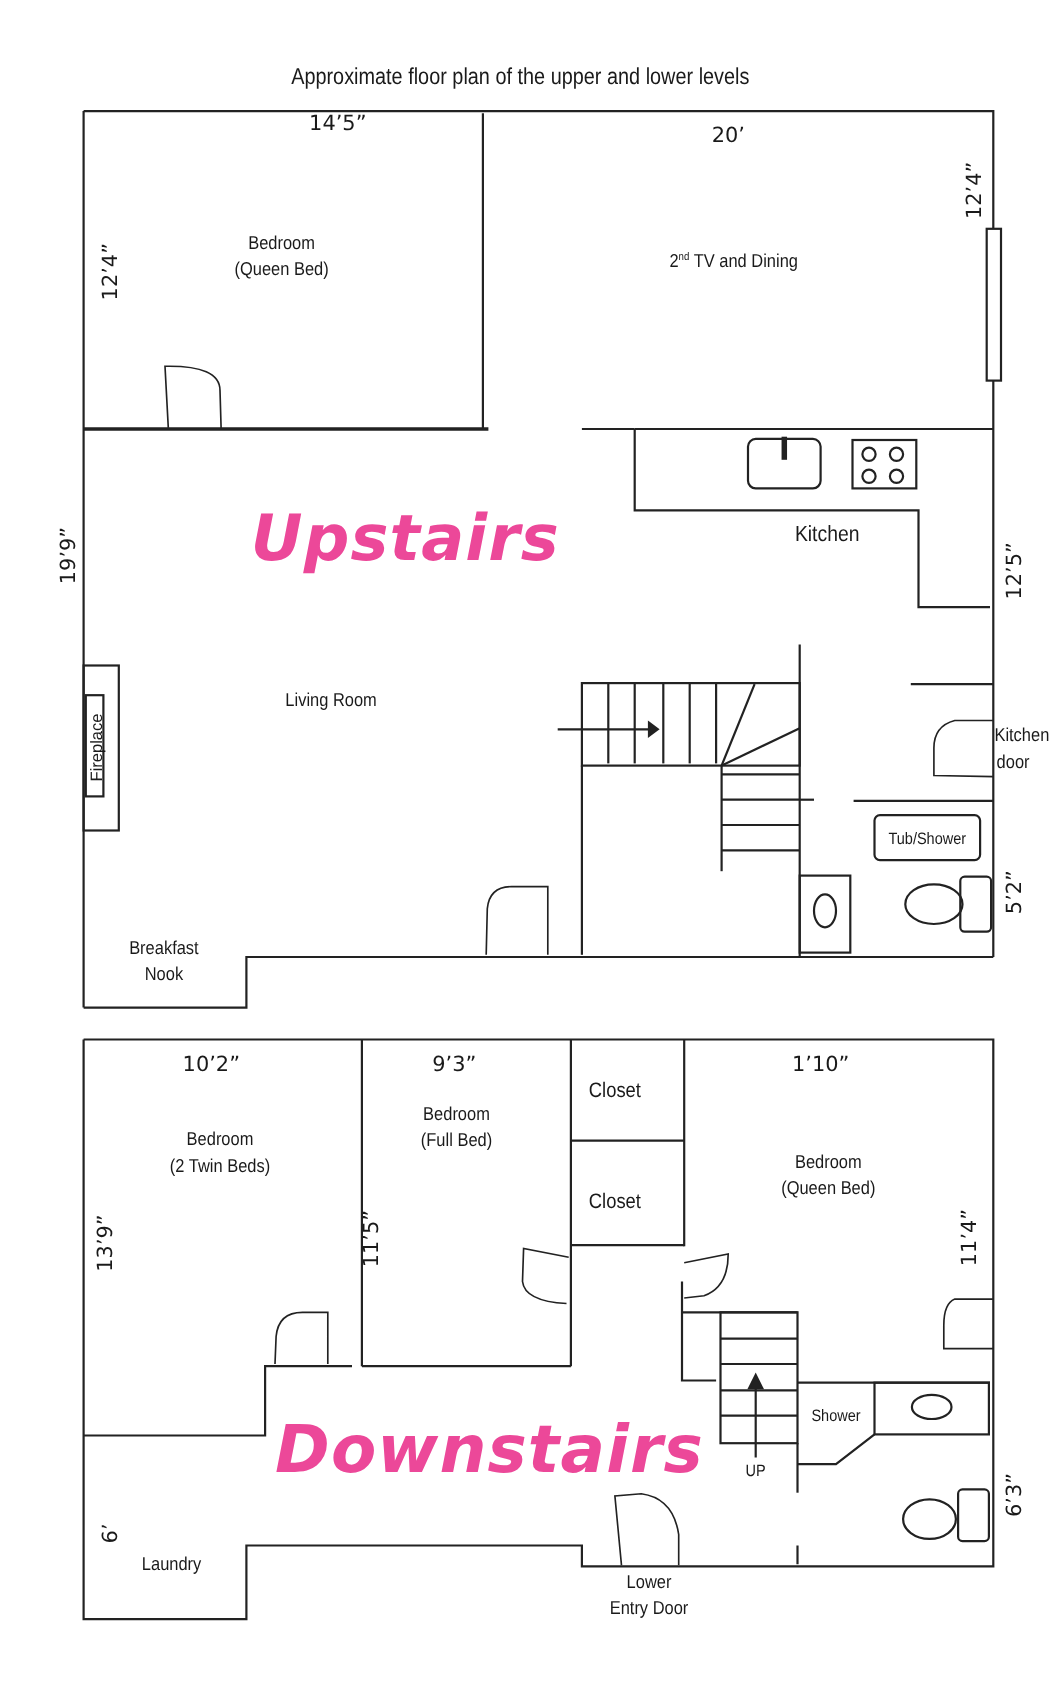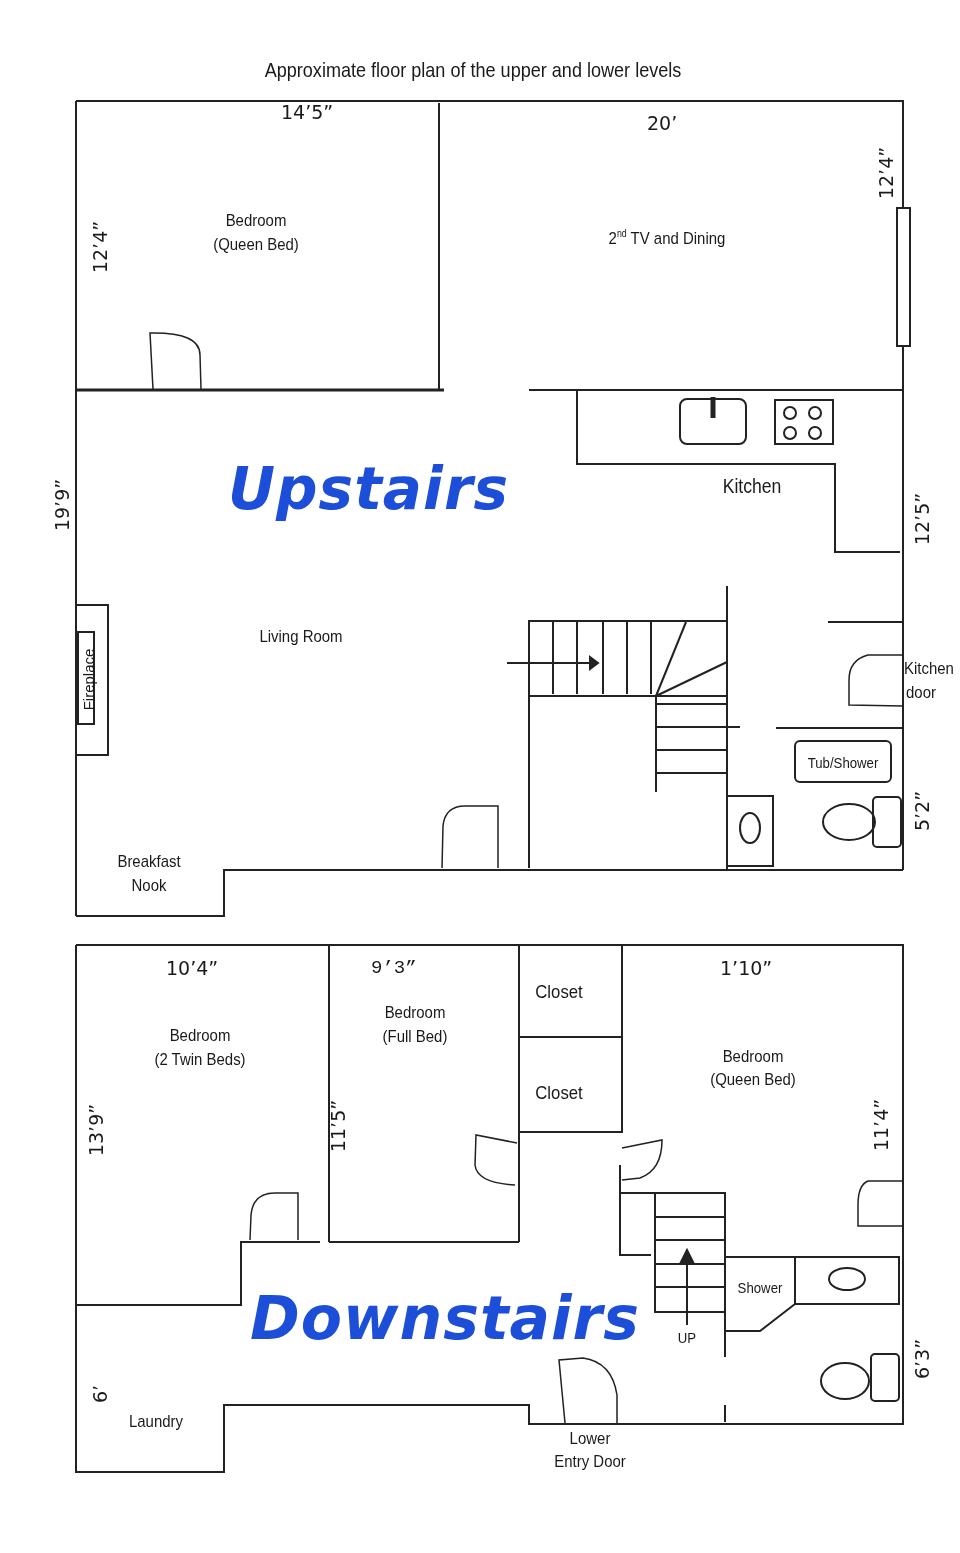--- a/index.html
+++ b/index.html
@@ -2,21 +2,21 @@
 <html><head>
   <meta charset="utf-8">
   <style>
     html, body { margin: 0; padding: 0; background: #ffffff; }
     body { width: 960px; height: 1553px; position: relative; overflow: hidden; font-family: "Liberation Sans", sans-serif; color: #1a1a1a; }
     svg.plan { position: absolute; left: 0; top: 0; width: 960px; height: 1553px; }
     .lbl { position: absolute; font-family: "Liberation Sans", sans-serif; font-size: 17px; line-height: 23px; color: #1a1a1a; text-align: center; white-space: nowrap; transform: scaleX(0.88); transform-origin: center; }
     .dim { position: absolute; font-family: "DejaVu Sans", sans-serif; font-size: 19px; color: #1a1a1a; white-space: nowrap; }
     .vert { transform: rotate(-90deg); transform-origin: center; }
     .title { position: absolute; left: 0; width: 946px; top: 58px; text-align: center; font-size: 21px; color: #1a1a1a; transform: scaleX(0.86); transform-origin: 473px 0; }
-    .big { position: absolute; font-family: "DejaVu Sans", sans-serif; font-weight: bold; font-style: italic; color: #1d4ed8; white-space: nowrap; letter-spacing: 1px; }
+    .big { position: absolute; font-family: "DejaVu Sans", sans-serif; font-weight: bold; font-style: italic; color: #ec4899; white-space: nowrap; letter-spacing: 1px; }
     .sm { font-size: 15px; }
     sup { font-size: 10px; }
   </style>
 </head>
 <body>
 
 <svg class="plan" viewBox="0 0 960 1553" xmlns="http://www.w3.org/2000/svg">
   <g fill="none" stroke="#222" stroke-width="2">
 
     <g>
@@ -146,26 +146,26 @@
 <div class="lbl" style="left:104px; top:874px; width:90px;">Nook</div>
 
 <div class="lbl" style="left:904px; top:657px; width:58px; text-align:left; transform-origin:left;">Kitchen</div>
 <div class="lbl" style="left:906px; top:681px; width:50px; text-align:left; transform-origin:left;">door</div>
 
 <div class="lbl sm" style="left:796px; top:751px; width:94px;">Tub/Shower</div>
 <div class="dim vert" style="left:892px; top:800px; width:60px; text-align:center;">5’2”</div>
 
 <div class="big" style="left:250px; top:1258px; font-size:60px;margin-top:25px;">Downstairs</div>
 
-<div class="dim" style="left:166px; top:957px;">10’4”</div>
+<div class="dim" style="left:166px; top:957px;">10’2”</div>
 <div class="dim vert" style="left:66px; top:1119px; width:60px; text-align:center;">13’9”</div>
 <div class="lbl" style="left:135px; top:1024px; width:130px;">Bedroom</div>
 <div class="lbl" style="left:135px; top:1048px; width:130px;">(2 Twin Beds)</div>
 
-<div class="dim" style="left:371px; top:957px;font-family:Liberation Mono, monospace;">9’3”</div>
+<div class="dim" style="left:393px; top:957px;">9’3”</div>
 <div class="dim vert" style="left:308px; top:1115px; width:60px; text-align:center;">11’5”</div>
 <div class="lbl" style="left:360px; top:1001px; width:110px;">Bedroom</div>
 <div class="lbl" style="left:360px; top:1025px; width:110px;">(Full Bed)</div>
 
 <div class="lbl" style="left:524px; top:980px; width:70px; font-size:19px;">Closet</div>
 <div class="lbl" style="left:524px; top:1081px; width:70px; font-size:19px;">Closet</div>
 
 <div class="dim" style="left:720px; top:957px;">1’10”</div>
 <div class="dim vert" style="left:851px; top:1114px; width:60px; text-align:center;">11’4”</div>
 <div class="lbl" style="left:690px; top:1045px; width:126px;">Bedroom</div>

